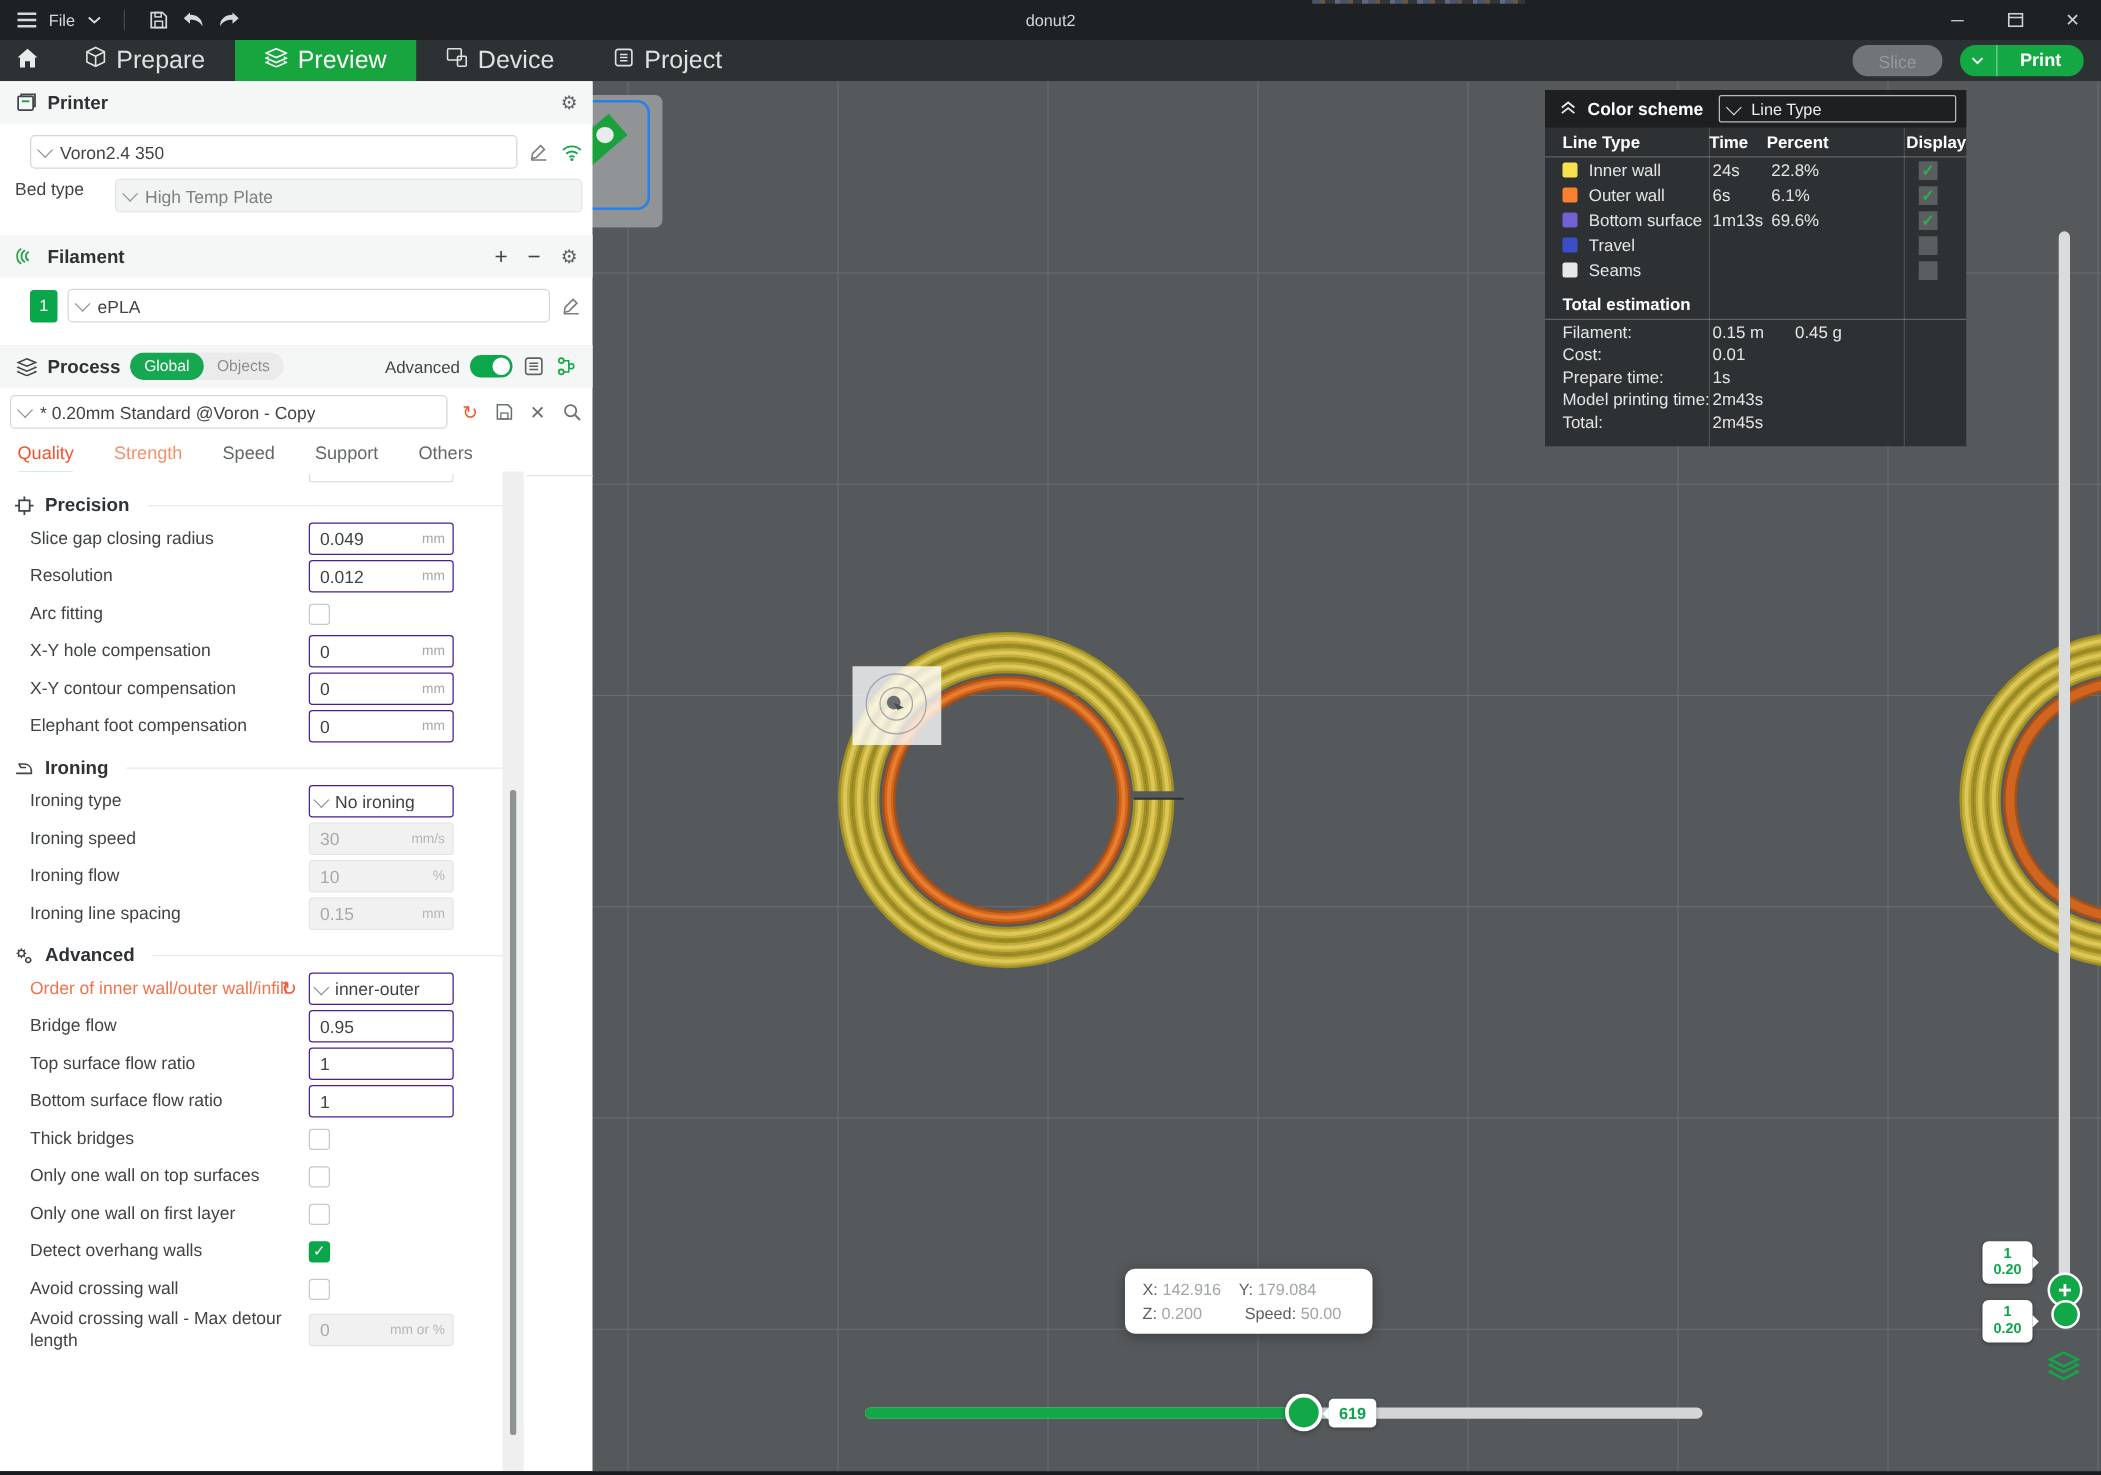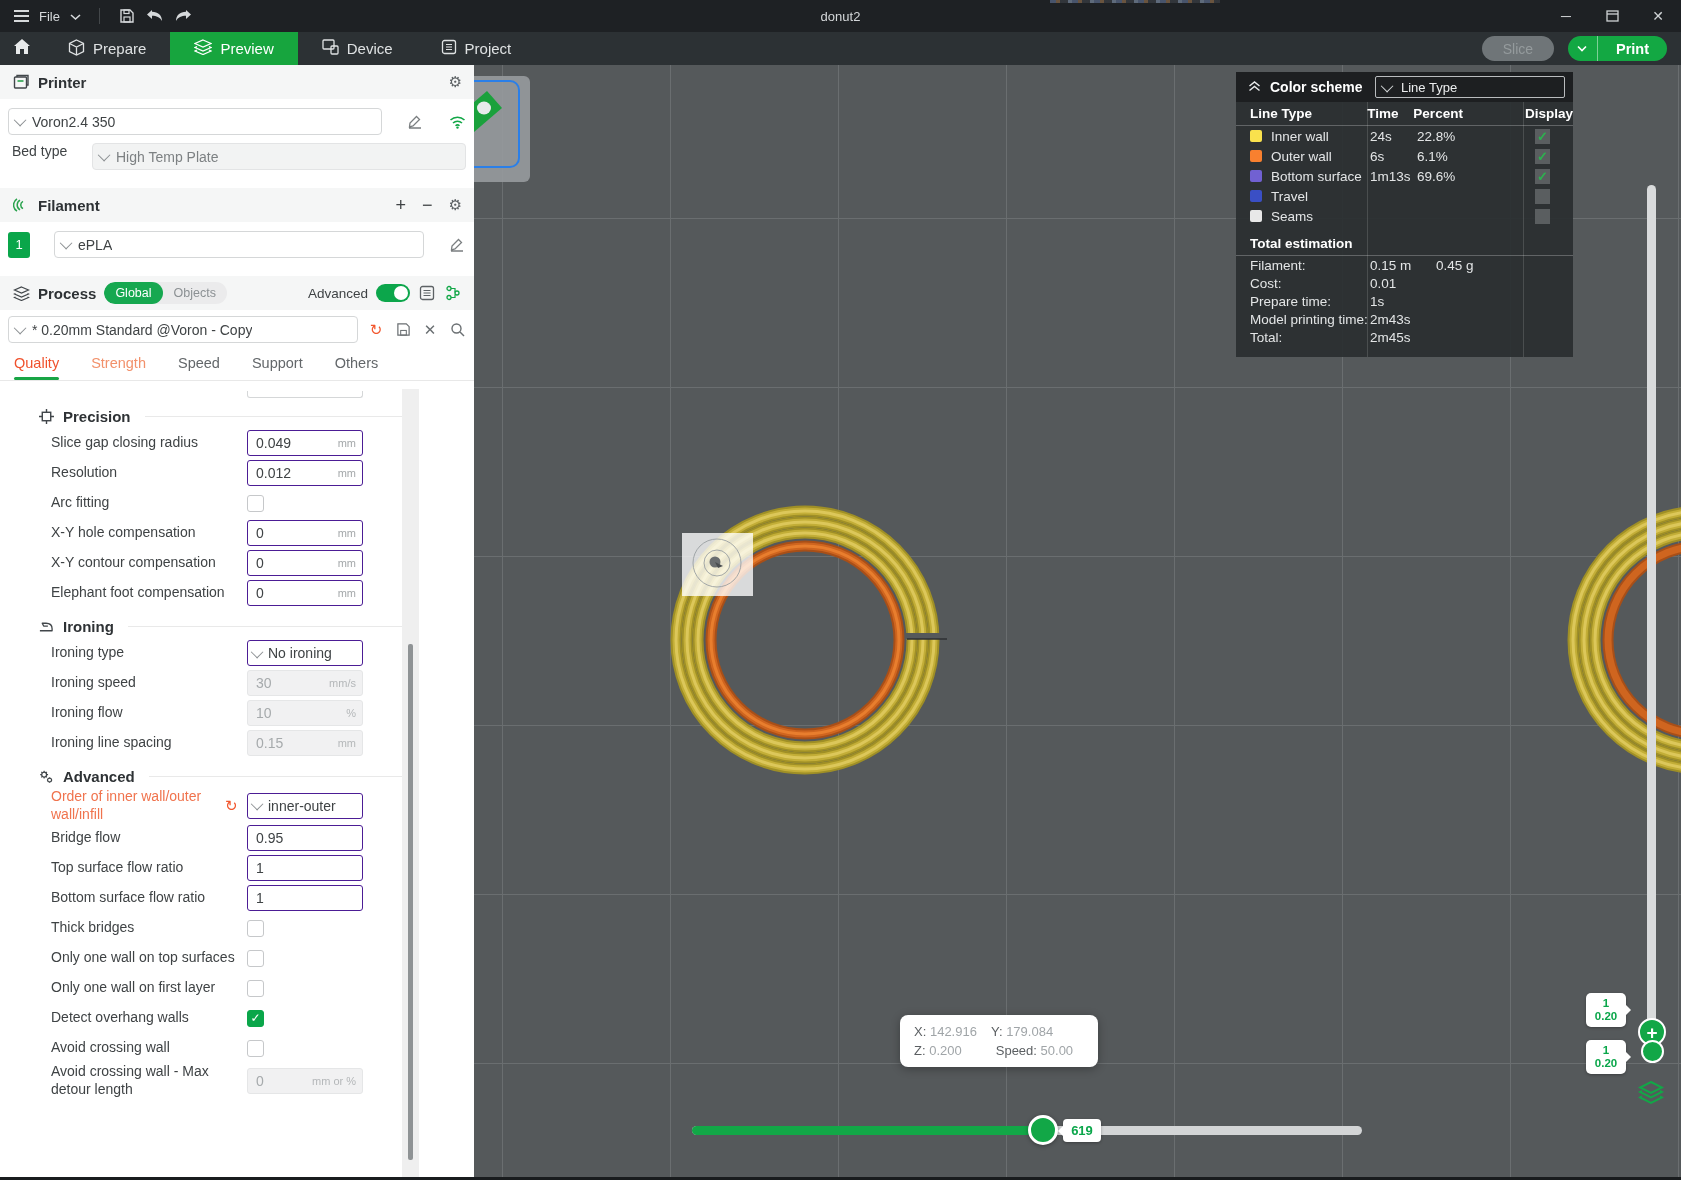--- a/index.html
+++ b/index.html
@@ -16,36 +16,36 @@
   .tb-ic{width:18px;height:18px;display:flex;align-items:center;justify-content:center;font-size:15px;color:#d6d9db;}
   .tb-title{position:absolute;left:0;right:0;text-align:center;font-size:13px;color:#d4d7d9;pointer-events:none;}
   .win-ctrls{position:absolute;right:0;top:0;height:32px;display:flex;}
   .win-btn{width:46px;height:32px;display:flex;align-items:center;justify-content:center;color:#cfd3d5;font-size:14px;}
   .artifact{position:absolute;left:1050px;top:0;width:170px;height:3px;opacity:.7;
     background:repeating-linear-gradient(90deg,#5a6a8a 0 6px,#8a6a4a 6px 10px,#3a3e44 10px 18px,#7a8aa0 18px 22px);}
 
   
   .navbar{position:absolute;left:0;top:32px;width:1681px;height:33px;background:#2c3134;display:flex;align-items:stretch;color:#dfe2e3;}
   .nav-home{width:44px;display:flex;align-items:center;justify-content:center;}
-  .nav-tab{display:flex;align-items:center;gap:8px;padding:0 24px;font-size:15px;}
+  .nav-tab{display:flex;align-items:center;gap:8px;padding:0 24px;font-size:20px;}
   .nav-tab.active{background:#17a53e;color:#fff;}
   .nav-right{position:absolute;right:14px;top:0;height:33px;display:flex;align-items:center;gap:14px;}
   .btn-slice{min-width:72px;height:25px;border-radius:13px;background:#6f7578;color:#959b9d;font-size:14px;display:flex;align-items:center;justify-content:center;}
   .btn-print{height:25px;border-radius:13px;background:#13a843;color:#fff;display:flex;align-items:center;overflow:hidden;}
   .btn-print .pp-chev{width:30px;display:flex;align-items:center;justify-content:center;border-right:1px solid rgba(255,255,255,.45);height:100%;}
   .btn-print .pp-label{padding:0 18px;font-size:14.5px;font-weight:bold;}
 
   
   .leftpanel{position:absolute;left:0;top:65px;width:474px;height:1115px;background:#fff;color:#3f4345;}
   .sec-strip{height:34px;background:#f5f6f6;display:flex;align-items:center;gap:8px;padding:0 12px;}
   .sec-strip .strip-title{font-size:15px;font-weight:bold;color:#2e3235;}
   .strip-right{margin-left:auto;display:flex;align-items:center;gap:16px;color:#5d6265;}
   .gear{font-size:15px;color:#5d6265;}
   .pm{font-size:18px;color:#3f4345;line-height:1;}
-  .row-pad{padding:9px 8px 6px 8px;display:flex;align-items:center;gap:24px;}
+  .row-pad{padding:9px 8px 6px 8px;display:flex;align-items:center;gap:8px;margin-left:16px;}
   .select{height:27px;border:1px solid #d5d7d8;border-radius:4px;background:#fff;display:flex;align-items:center;gap:6px;padding:0 8px;font-size:14px;color:#3f4345;flex:1;min-width:0;}
   .select .val{white-space:nowrap;overflow:hidden;text-overflow:ellipsis;}
   .select.gray{background:#f2f3f3;border-color:#e3e4e5;color:#7d8183;}
   .chev{display:inline-block;width:9px;height:9px;border-left:1.6px solid #8b8f92;border-bottom:1.6px solid #8b8f92;transform:rotate(-45deg) translateY(-2px);flex:0 0 auto;}
   .mini-ic{width:18px;height:18px;flex:0 0 auto;display:flex;align-items:center;justify-content:center;}
   .bed-row{display:flex;gap:10px;padding:2px 8px 10px 12px;}
   .bed-label{font-size:14px;color:#3f4345;width:70px;}
   .fil-badge{width:22px;height:26px;background:#0aa64a;color:#fff;border-radius:3px;font-size:13px;display:flex;align-items:center;justify-content:center;flex:0 0 auto;}
   .scope{display:flex;align-items:center;background:#ebebec;border-radius:11px;height:22px;font-size:12.5px;overflow:hidden;}
   .scope .g{background:#16a850;color:#fff;border-radius:11px;padding:0 11px;height:22px;display:flex;align-items:center;}
@@ -55,21 +55,21 @@
   .toggle i{position:absolute;right:2px;top:2px;width:14px;height:14px;border-radius:50%;background:#fff;}
   .preset-row{display:flex;align-items:center;gap:9px;padding:6px 8px 6px 8px;}
   .preset-ic{color:#6a6f72;font-size:15px;flex:0 0 auto;display:flex;align-items:center;justify-content:center;width:18px;height:18px;}
   .orange{color:#f2572e;}
   .ptabs{display:flex;align-items:flex-end;gap:0;padding:4px 0 0 14px;height:32px;border-bottom:1px solid #e8e8e8;}
   .ptab{position:relative;font-size:14.5px;color:#63676a;padding:0 0 9px 0;margin-right:32px;}
   .ptab.modified{color:#f2916b;}
   .ptab.active.modified{color:#f0512c;}
   .ptab.active::after{content:"";position:absolute;left:0;right:0;bottom:0;height:3px;background:#18a545;border-radius:2px;}
 
-  .settings{position:absolute;left:0;top:324px;width:421px;bottom:0;overflow:hidden;background:#fff;padding-left:27px;}
+  .settings{position:absolute;left:0;top:312px;width:421px;bottom:0;overflow:hidden;background:#fff;}
   .scrollgutter{position:absolute;right:2px;top:0;bottom:0;width:17px;background:#efefef;}
   .scrollthumb{position:absolute;right:8px;top:255px;width:5px;height:516px;background:#8f9395;border-radius:2px;}
   .clip-input{height:7px;width:116px;margin:0 58px 2px auto;border:1px solid #d5d7d8;border-top:none;border-radius:0 0 3px 3px;}
   .sec-header{display:flex;align-items:center;gap:8px;margin:9px 10px 3px 10px;}
   .sec-title{font-size:15px;font-weight:bold;color:#2e3235;}
   .sec-rule{flex:1;height:1px;background:#e9e9e9;margin-left:6px;}
   .set-row{display:flex;align-items:center;padding:0 58px 0 24px;min-height:30px;}
   .set-label{flex:1;font-size:14px;color:#3f4345;padding-right:10px;line-height:1.25;}
   .set-label.modified{color:#f0734d;}
   .set-ctrl{width:116px;flex:0 0 auto;display:flex;align-items:center;position:relative;}

